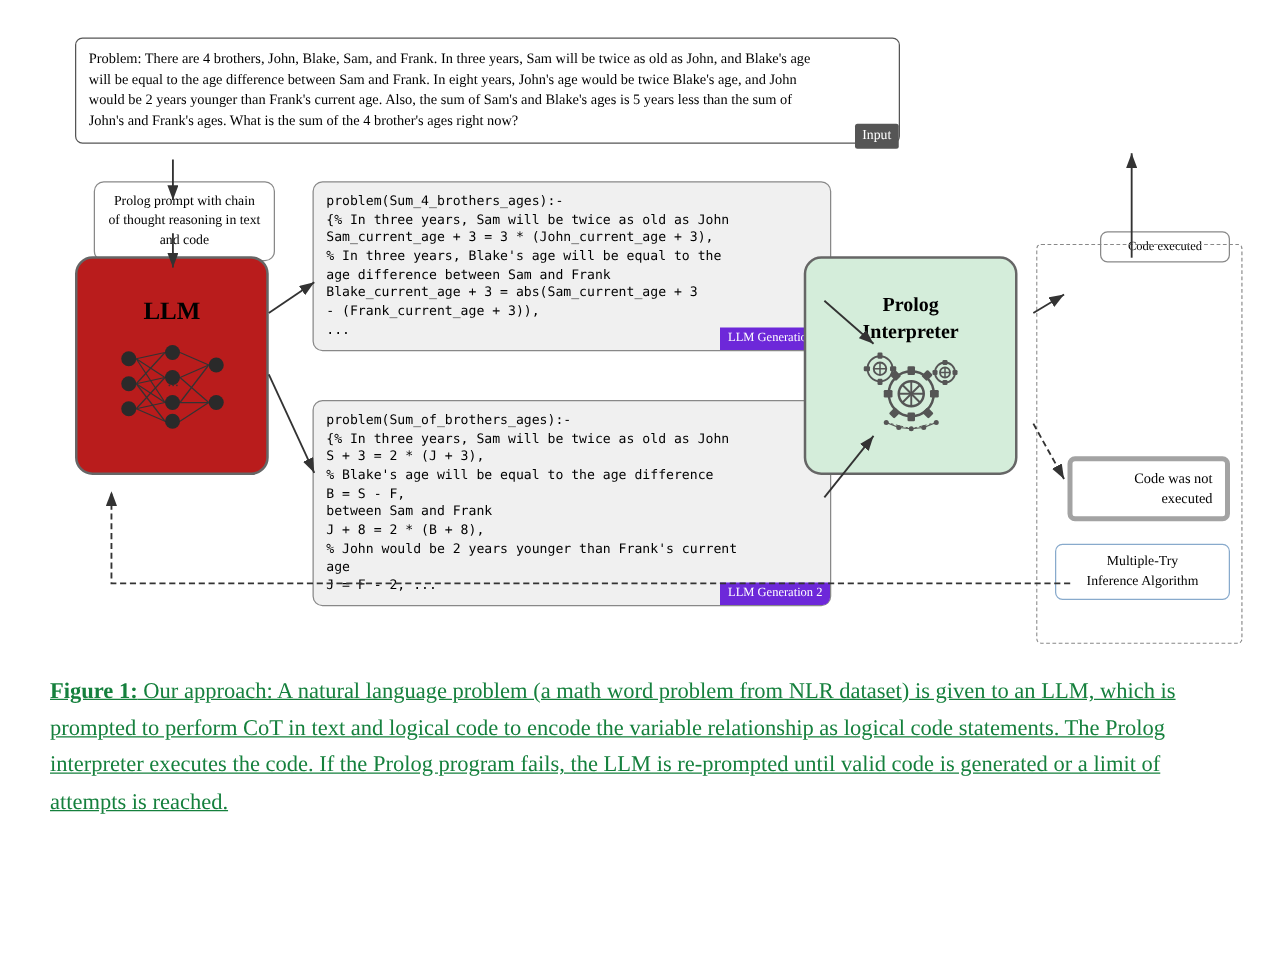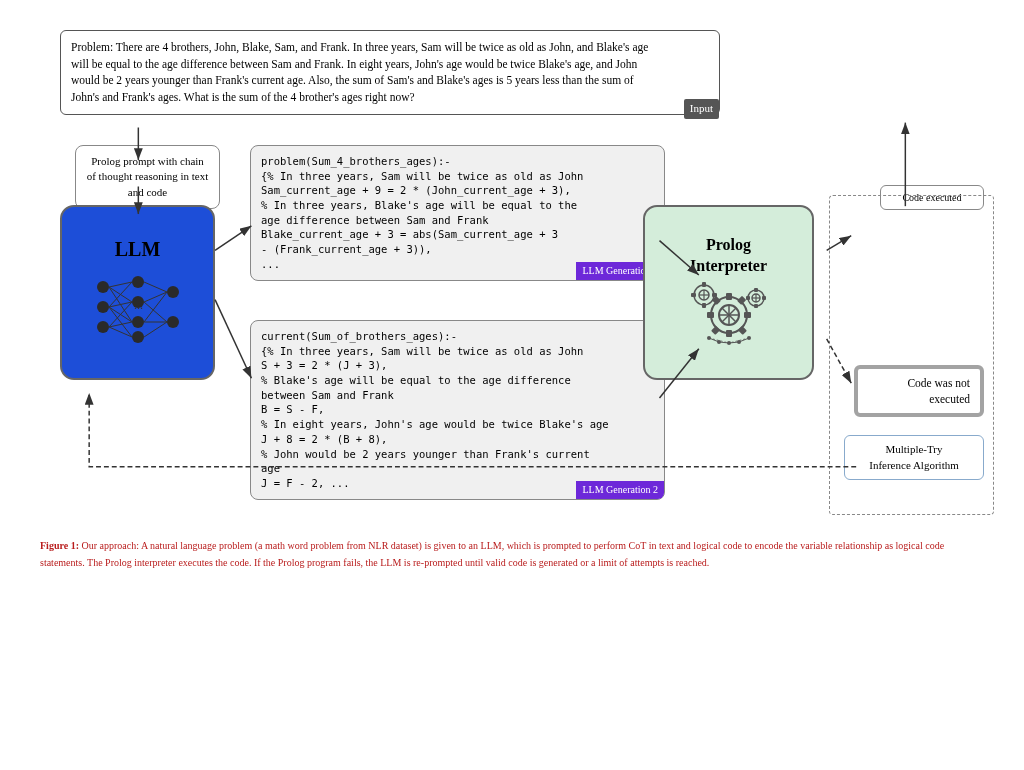--- a/index.html
+++ b/index.html
@@ -100,21 +100,21 @@
 
     
     .llm-box {
       position: absolute;
       top: 175px;
       left: 20px;
       width: 155px;
       height: 175px;
       border: 2px solid #666;
       border-radius: 14px;
-      background: #1d4ed8;
+      background: #b91c1c;
       display: flex;
       flex-direction: column;
       align-items: center;
       justify-content: center;
     }
     .llm-label {
       font-size: 20px;
       font-weight: bold;
       margin-bottom: 6px;
     }
@@ -226,23 +226,24 @@
       background: #fff;
       padding: 6px 10px;
       font-size: 11px;
       text-align: center;
       line-height: 1.4;
     }
 
     
     .caption {
       margin-top: 18px;
-      font-size: 10px;
+      font-size: 18px;
       line-height: 1.65;
-      color: #b91c1c;
+      color: #15803d;
+      text-decoration: underline;
     }
     .caption-bold {
       font-weight: bold;
     }
 
     
     .arrows-svg {
       position: absolute;
       top: 0;
       left: 0;
@@ -317,37 +318,36 @@
         <line x1="56" y1="55" x2="79" y2="55" stroke="#333" stroke-width="1"></line>
         <line x1="56" y1="70" x2="79" y2="55" stroke="#333" stroke-width="1"></line>
 
         <text x="46" y="42" font-size="12" fill="#333">...</text>
       </svg>
     </div>
 
     <div class="code-box code-box-1">
       <div>problem(Sum_4_brothers_ages):-</div>
       <div>{% In three years, Sam will be twice as old as John</div>
-      <div>Sam_current_age + 9 = 2 * (John_current_age + 3),</div>
+      <div>Sam_current_age + 3 = 3 * (John_current_age + 3),</div>
       <div>% In three years, Blake's age will be equal to the</div>
       <div>age difference between Sam and Frank</div>
       <div>Blake_current_age + 3 = abs(Sam_current_age + 3</div>
       <div>- (Frank_current_age + 3)),</div>
       <div>...</div>
       <div class="code-box-label">LLM Generation 1</div>
     </div>
 
     <div class="code-box code-box-2">
-      <div>current(Sum_of_brothers_ages):-</div>
+      <div>problem(Sum_of_brothers_ages):-</div>
       <div>{% In three years, Sam will be twice as old as John</div>
       <div>S + 3 = 2 * (J + 3),</div>
       <div>% Blake's age will be equal to the age difference</div>
+      <div>B = S - F,</div>
       <div>between Sam and Frank</div>
-      <div>B = S - F,</div>
-      <div>% In eight years, John's age would be twice Blake's age</div>
       <div>J + 8 = 2 * (B + 8),</div>
       <div>% John would be 2 years younger than Frank's current</div>
       <div>age</div>
       <div>J = F - 2, ...</div>
       <div class="code-box-label">LLM Generation 2</div>
     </div>
 
     <div class="prolog-box">
       <span class="prolog-label">Prolog<br>Interpreter</span>
 

